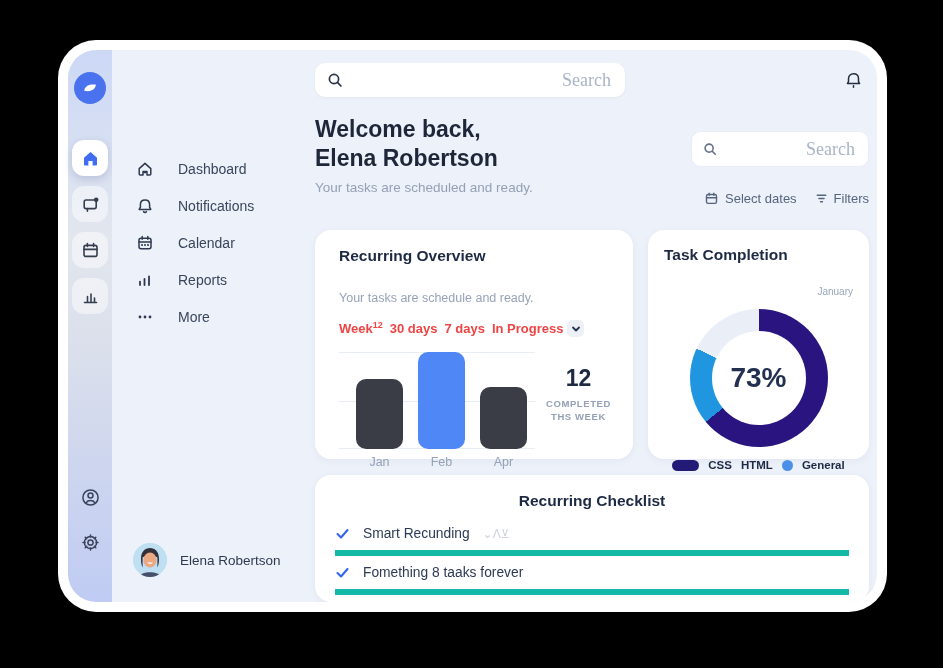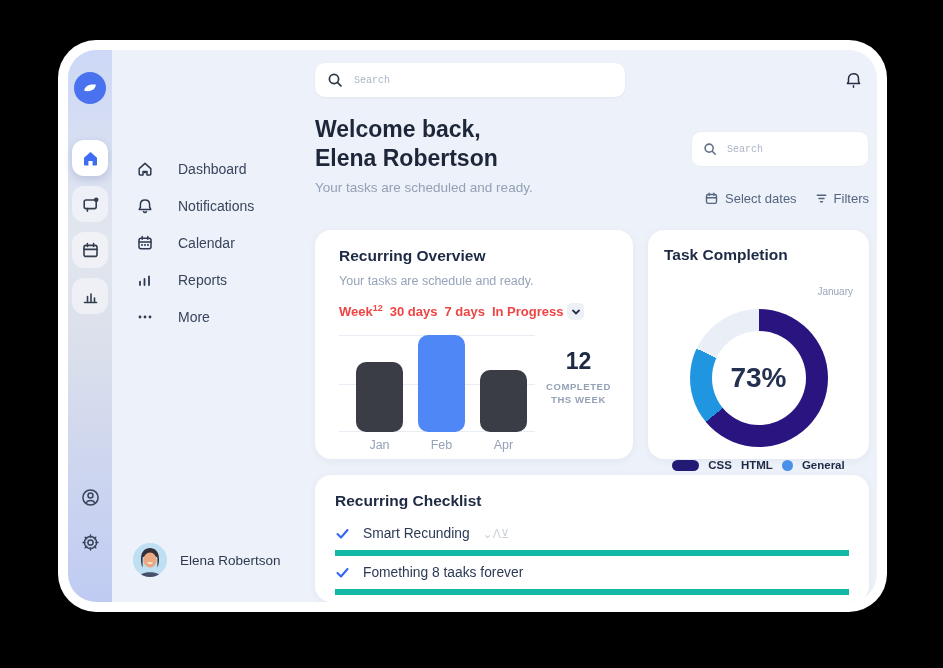--- a/index.html
+++ b/index.html
@@ -26,38 +26,38 @@
     color:#39455c;font-size:14px;cursor:pointer;}
   .nav-item .nico{color:#2e3950;display:flex;}
   .user-row{margin-top:auto;margin-bottom:25px;display:flex;align-items:center;gap:13px;padding-left:21px;}
   .avatar{width:34px;height:34px;border-radius:50%;overflow:hidden;background:#bfe0f3;flex:0 0 34px;}
   .user-name{font-size:13.5px;color:#2e3950;}
   
   .main{flex:1;display:flex;flex-direction:column;padding:13px 8px 0 8px;min-width:0;}
   .topbar{display:flex;align-items:center;}
   .search-lg{width:310px;height:34px;background:#fff;border-radius:10px;display:flex;align-items:center;
     gap:9px;padding:0 12px;box-shadow:0 1px 3px rgba(25,40,90,.05);}
-  .search-lg input,.search-sm input{border:none;outline:none;background:transparent;font-size:10px;
-    color:#45526b;width:100%;font-family:Liberation Mono, monospace;}
+  .search-lg input,.search-sm input{border:none;outline:none;background:transparent;font-size:18px;
+    color:#45526b;width:100%;font-family:Liberation Serif, serif;text-align:right;}
   .search-lg input::placeholder,.search-sm input::placeholder{color:#a9b4c6;}
   .bell{margin-left:auto;margin-right:6px;color:#242e42;display:flex;cursor:pointer;}
   .header-row{display:flex;margin-top:18px;}
   .welcome{font-size:23px;line-height:29px;font-weight:bold;color:#1d2739;}
   .subtitle{margin-top:7px;font-size:13.5px;color:#93a0b6;}
   .header-right{margin-left:auto;width:178px;display:flex;flex-direction:column;}
   .search-sm{margin-top:16px;height:36px;background:#fff;border:1px solid #e9edf4;border-radius:10px;
     display:flex;align-items:center;gap:8px;padding:0 11px;}
   .chips{margin-top:24px;display:flex;justify-content:flex-end;gap:18px;color:#55657f;font-size:13px;}
   .chip{display:flex;align-items:center;gap:6px;cursor:pointer;white-space:nowrap;}
   
   .cards-row{display:flex;gap:15px;margin-top:24px;}
   .card{background:#fff;border-radius:16px;box-shadow:0 2px 8px rgba(25,40,90,.05);}
   .card-title{font-size:15.5px;font-weight:bold;color:#1e2a44;}
   .ov-card{width:318px;height:229px;padding:17px 18px 0 24px;flex:0 0 318px;}
-  .ov-sub{margin-top:9px;font-size:12.5px;color:#97a3b8;}
+  .ov-sub{margin-top:26px;font-size:12.5px;color:#97a3b8;}
   .tabs{margin-top:15px;display:flex;align-items:center;gap:7px;font-size:13px;font-weight:bold;color:#ef4444;}
   .tab{cursor:pointer;white-space:nowrap;}
   .tab sup{font-size:9px;}
   .dropdown{display:flex;align-items:center;gap:4px;cursor:pointer;white-space:nowrap;}
   .chev-box{width:17px;height:17px;border-radius:5px;background:#edf1f6;display:flex;align-items:center;
     justify-content:center;color:#26334f;}
   .chart-row{display:flex;margin-top:12px;}
   .bars-block{width:196px;}
   .bars-area{position:relative;height:100px;display:flex;align-items:flex-end;gap:15px;padding-left:17px;}
   .gridline{position:absolute;left:0;right:0;height:1px;background:#e8ecf3;}
@@ -75,21 +75,21 @@
   .donut-wrap{margin:12px auto 0 auto;width:138px;height:138px;position:relative;}
   .donut{width:138px;height:138px;border-radius:50%;}
   .donut-hole{position:absolute;left:22px;top:22px;width:94px;height:94px;border-radius:50%;background:#fff;
     display:flex;align-items:center;justify-content:center;}
   .donut-label{font-size:28px;font-weight:bold;color:#233050;}
   .legend{display:flex;align-items:center;justify-content:center;gap:9px;margin-top:12px;}
   .lg-pill{width:27px;height:11px;border-radius:6px;}
   .lg-dot{width:11px;height:11px;border-radius:50%;}
   .lg-label{font-size:11.5px;font-weight:bold;color:#1e2a44;}
   
-  .cl-card{margin-top:16px;flex:1;padding:17px 20px 0 20px;overflow:hidden;}
+  .cl-card{margin-top:16px;flex:1;padding:17px 20px 0 20px;overflow:hidden;text-align:center;}
   .cl-item{height:39px;display:flex;align-items:center;gap:13px;border-bottom:6px solid #14b8a6;}
   .cl-text{font-size:13.8px;color:#2c3a55;}
   .cl-suffix{font-size:12px;color:#ccd3de;}
   svg{display:block;}
 </style>
 </head>
 <body>
 
 <div class="window">
 

